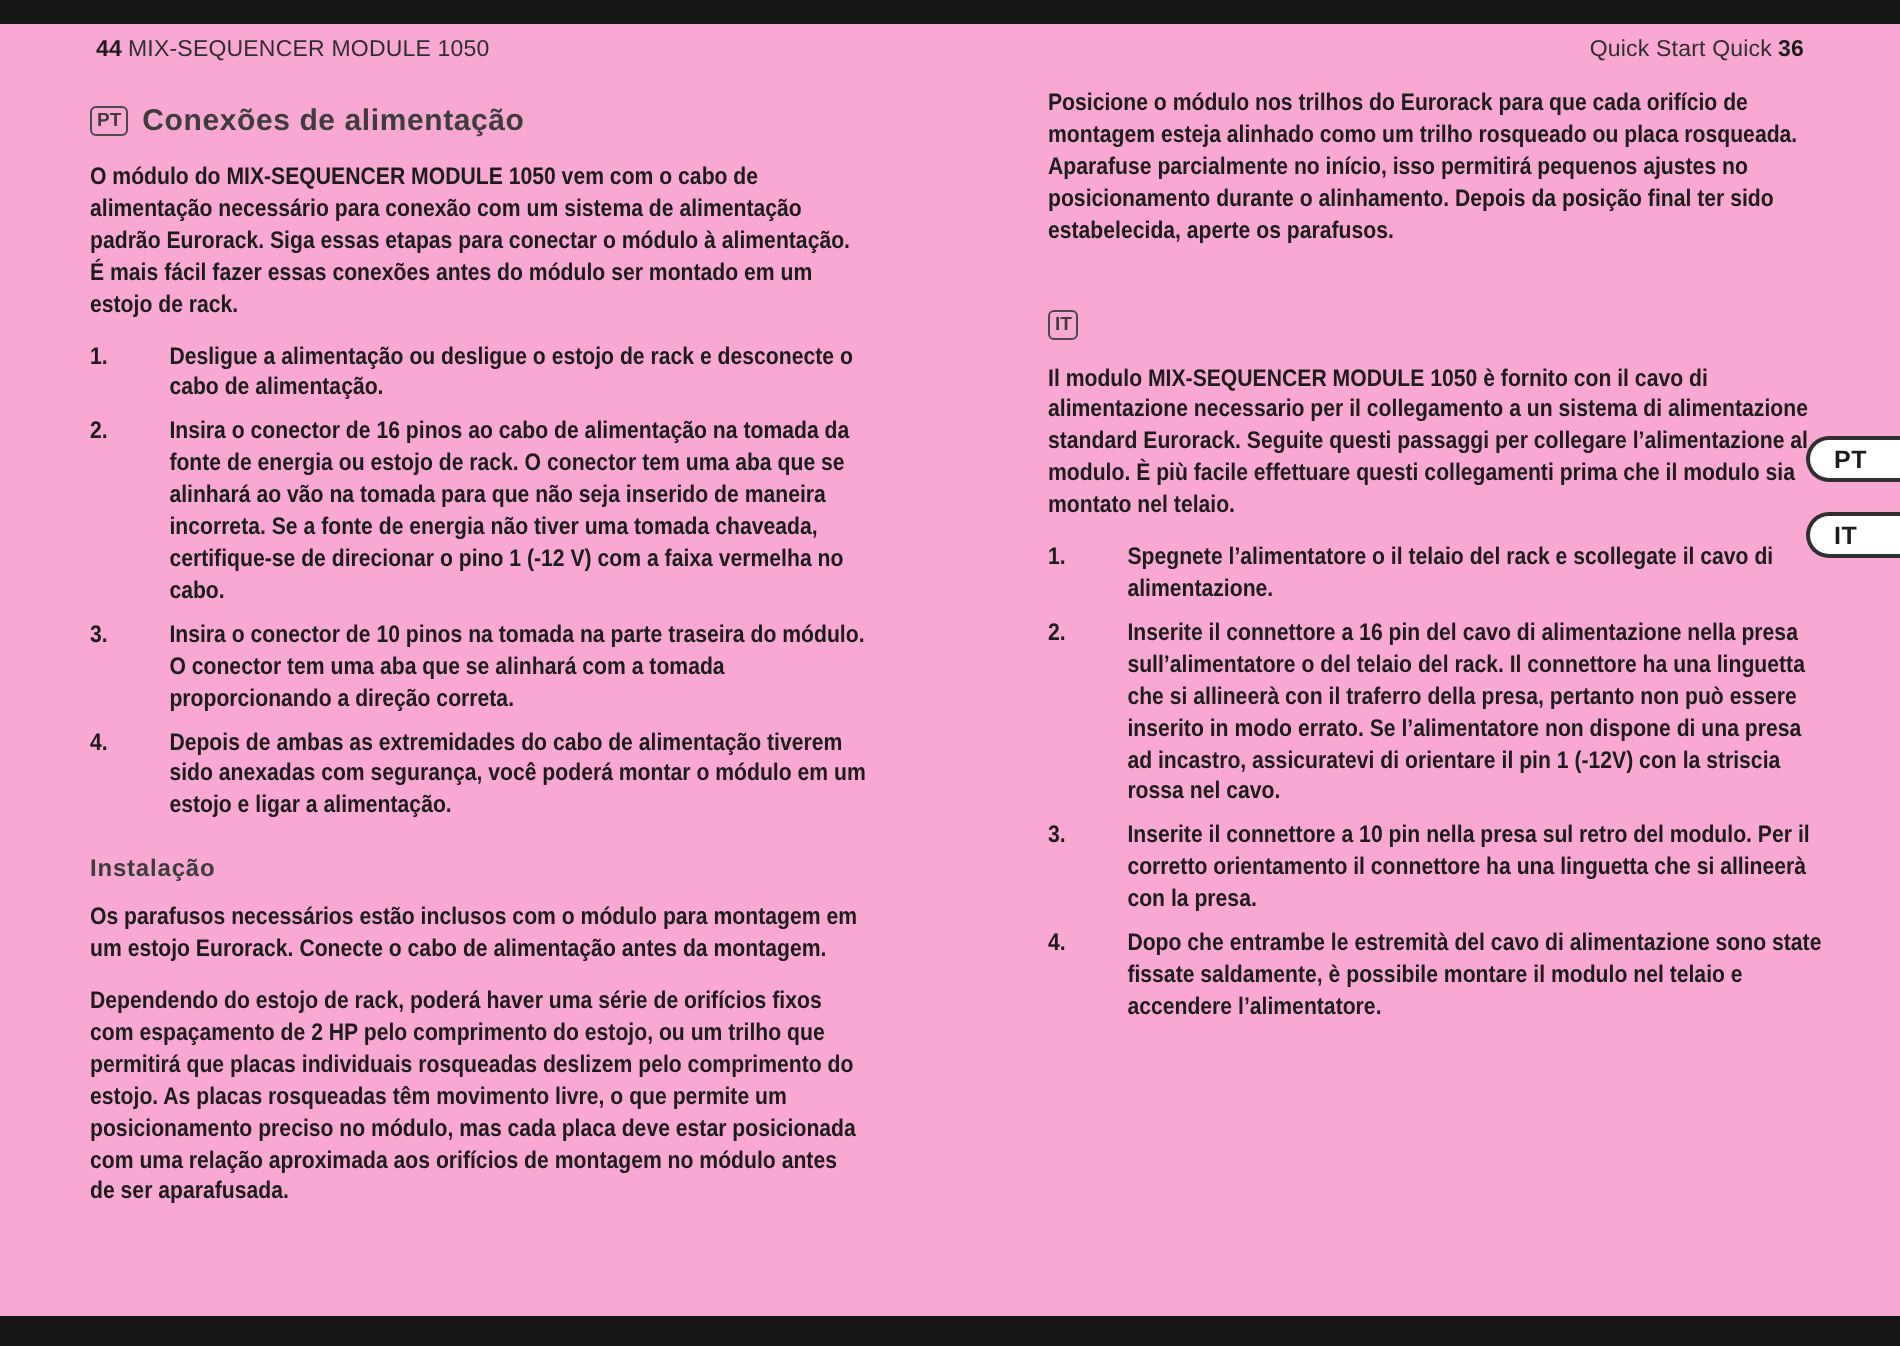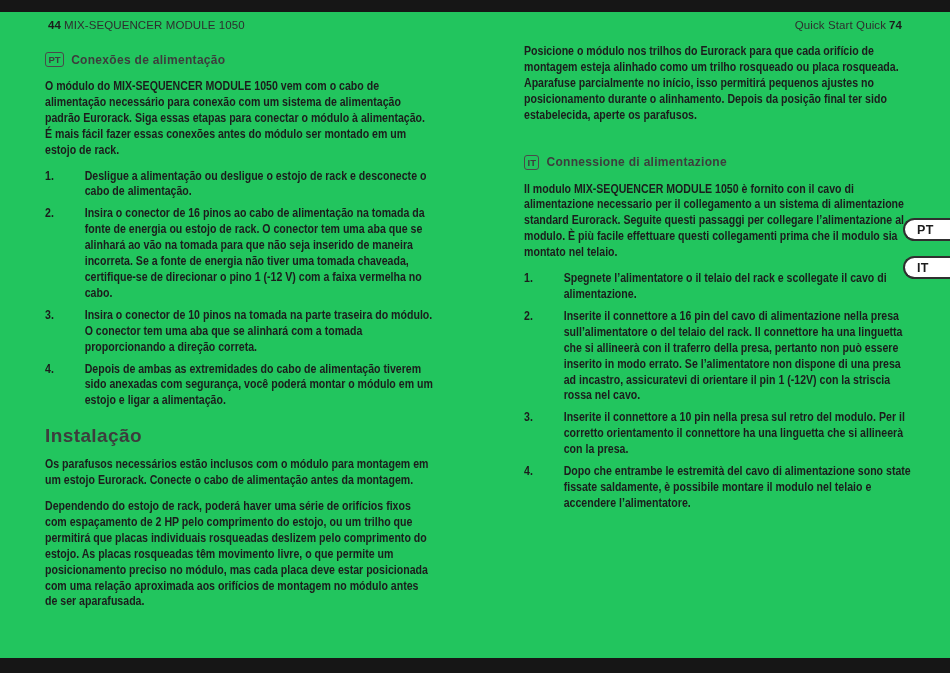--- a/index.html
+++ b/index.html
@@ -1,31 +1,31 @@
 <!DOCTYPE html>
 <html><head>
 <meta charset="utf-8">
 <style>
   html,body{margin:0;padding:0;background:#ffffff;}
-  .page{position:relative;width:950px;height:673px;background:#22c55e;overflow:hidden;
+  .page{position:relative;width:950px;height:673px;background:#f9a8d4;overflow:hidden;
         font-family:"Liberation Sans",sans-serif;color:#1c1c1c;}
   .bar{position:absolute;left:0;width:950px;background:#161616;}
   .bar-top{top:0;height:12px;}
   .bar-bottom{bottom:0;height:15px;}
   .header{position:absolute;top:19px;left:45px;right:45px;display:flex;justify-content:space-between;
           font-size:11.5px;color:#2e2e2e;letter-spacing:0.1px;}
   .header b{margin:0 3px;color:#1c1c1c;}
   .col{position:absolute;}
   .col-left{left:45px;top:52px;width:388px;}
   .col-right{left:524px;top:44px;width:392px;}
   .sec-head{display:flex;align-items:center;margin:0 0 12px 0;}
   .lang-badge{display:inline-block;border:1.5px solid #4a4a4a;border-radius:3px;font-size:9.5px;
               font-weight:bold;line-height:11px;padding:1px 2.5px;color:#3d3d3d;margin-right:7px;}
-  h2{display:inline;font-size:12px;font-weight:bold;color:#3d3d3d;margin:0;letter-spacing:0.3px;}
-  h1.sub{font-size:19px;font-weight:bold;color:#3d3d3d;margin:16px 0 10px 0;letter-spacing:0.4px;}
+  h2{display:inline;font-size:15px;font-weight:bold;color:#3d3d3d;margin:0;letter-spacing:0.3px;}
+  h1.sub{font-size:12px;font-weight:bold;color:#3d3d3d;margin:16px 0 10px 0;letter-spacing:0.4px;}
   .cond{width:440px;transform:scaleX(0.882);transform-origin:0 0;}
   p.body{font-size:12px;line-height:15.9px;font-weight:bold;margin:0 0 10px 0;color:#1c1c1c;}
   .steps{margin:2px 0 0 0;}
   .step{display:flex;margin:0 0 6px 0;}
   .step-num{flex:0 0 45px;font-size:12px;line-height:15.9px;font-weight:bold;}
   .step-text{flex:1;font-size:12px;line-height:15.9px;font-weight:bold;}
   .side-tab{position:absolute;right:0;width:47px;height:23px;border:2px solid #2f2f2f;border-right:0;
             border-radius:13px 0 0 13px;background:#ffffff;display:flex;align-items:center;
             padding-left:12px;font-weight:bold;font-size:12.5px;color:#1c1c1c;box-sizing:border-box;
             letter-spacing:0.3px;}
@@ -35,21 +35,21 @@
 </head>
 <body>
 
 <div class="page">
 
   <div class="bar bar-top"></div>
   <div class="bar bar-bottom"></div>
 
   <div class="header">
     <span><b>44</b><span>MIX-SEQUENCER MODULE 1050</span></span>
-    <span><span>Quick Start Quick</span><b>74</b></span>
+    <span><span>Quick Start Quick</span><b>36</b></span>
   </div>
 
   <div class="col col-left">
     <div class="sec-head">
       <span class="lang-badge">PT</span>
       <h2>Conexões de alimentação</h2>
     </div>
     <div class="cond">
       <p class="body">O módulo do MIX-SEQUENCER MODULE 1050 vem com o cabo de alimentação necessário para conexão com um sistema de alimentação padrão Eurorack. Siga essas etapas para conectar o módulo à alimentação. É mais fácil fazer essas conexões antes do módulo ser montado em um estojo de rack.</p>
       <div class="steps">
@@ -77,21 +77,20 @@
       <p class="body">Dependendo do estojo de rack, poderá haver uma série de orifícios fixos com espaçamento de 2 HP pelo comprimento do estojo, ou um trilho que permitirá que placas individuais rosqueadas deslizem pelo comprimento do estojo. As placas rosqueadas têm movimento livre, o que permite um posicionamento preciso no módulo, mas cada placa deve estar posicionada com uma relação aproximada aos orifícios de montagem no módulo antes de ser aparafusada.</p>
     </div>
   </div>
 
   <div class="col col-right">
     <div class="cond">
       <p class="body">Posicione o módulo nos trilhos do Eurorack para que cada orifício de montagem esteja alinhado como um trilho rosqueado ou placa rosqueada. Aparafuse parcialmente no início, isso permitirá pequenos ajustes no posicionamento durante o alinhamento. Depois da posição final ter sido estabelecida, aperte os parafusos.</p>
     </div>
     <div class="sec-head" style="margin-top:31px;">
       <span class="lang-badge">IT</span>
-      <h2>Connessione di alimentazione</h2>
     </div>
     <div class="cond">
       <p class="body">Il modulo MIX-SEQUENCER MODULE 1050 è fornito con il cavo di alimentazione necessario per il collegamento a un sistema di alimentazione standard Eurorack. Seguite questi passaggi per collegare l’alimentazione al modulo. È più facile effettuare questi collegamenti prima che il modulo sia montato nel telaio.</p>
       <div class="steps">
         <div class="step">
           <span class="step-num">1.</span>
           <span class="step-text">Spegnete l’alimentatore o il telaio del rack e scollegate il cavo di alimentazione.</span>
         </div>
         <div class="step">
           <span class="step-num">2.</span>

